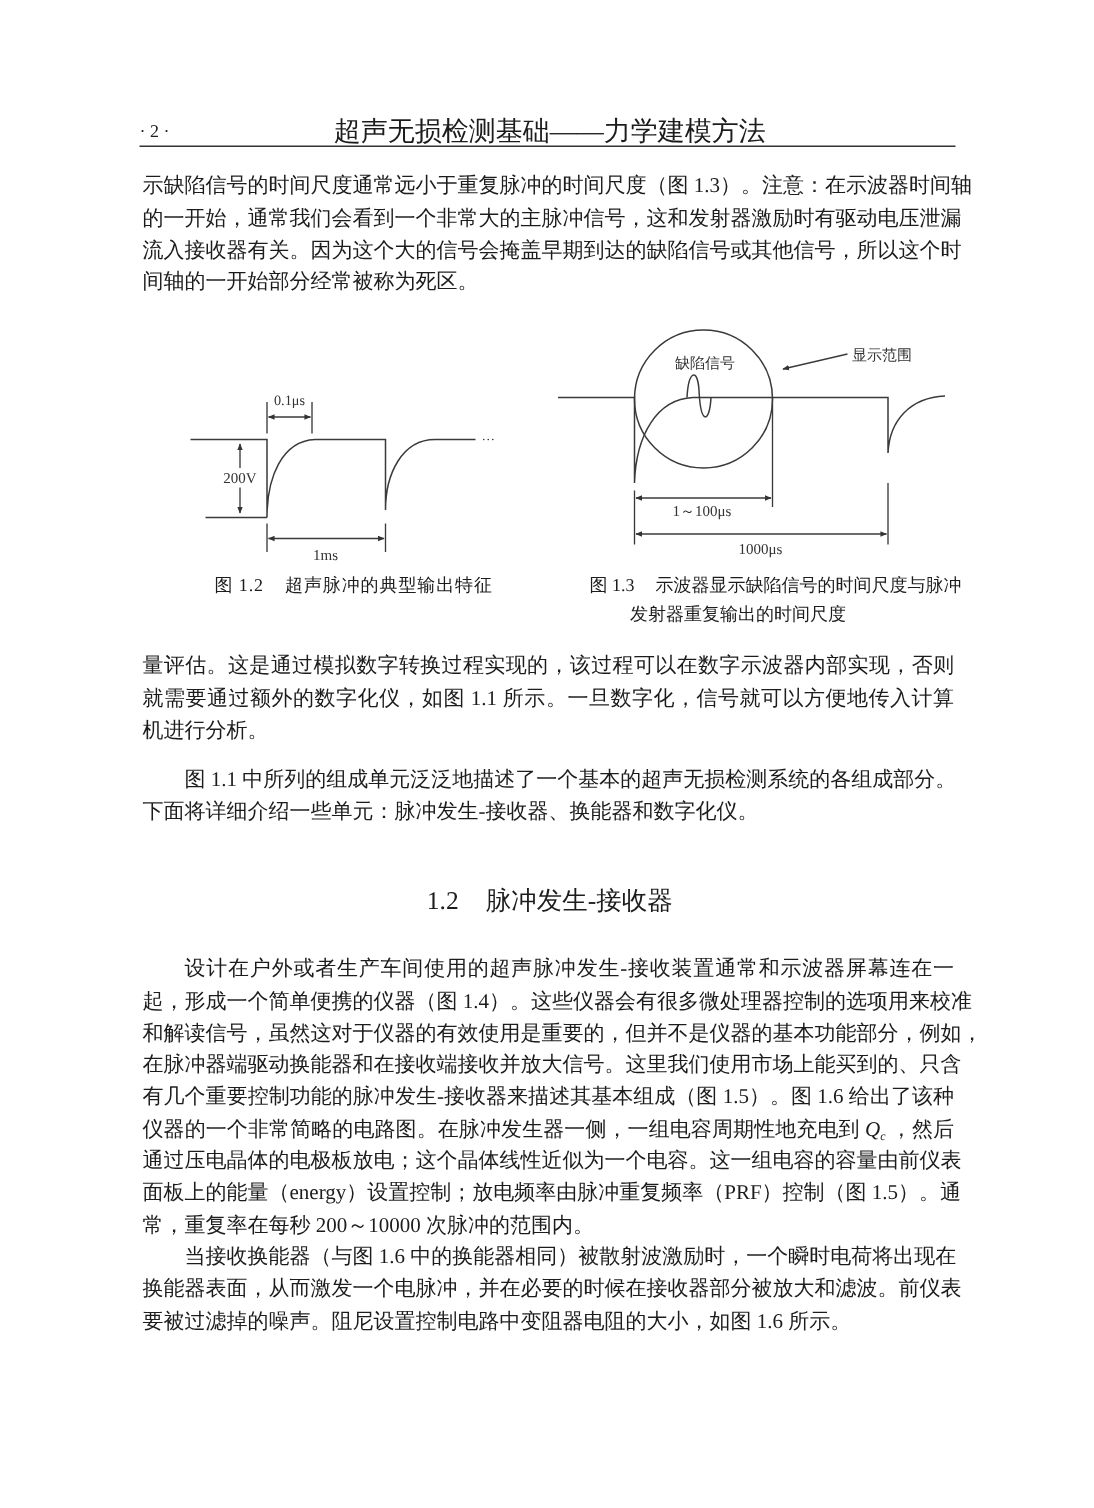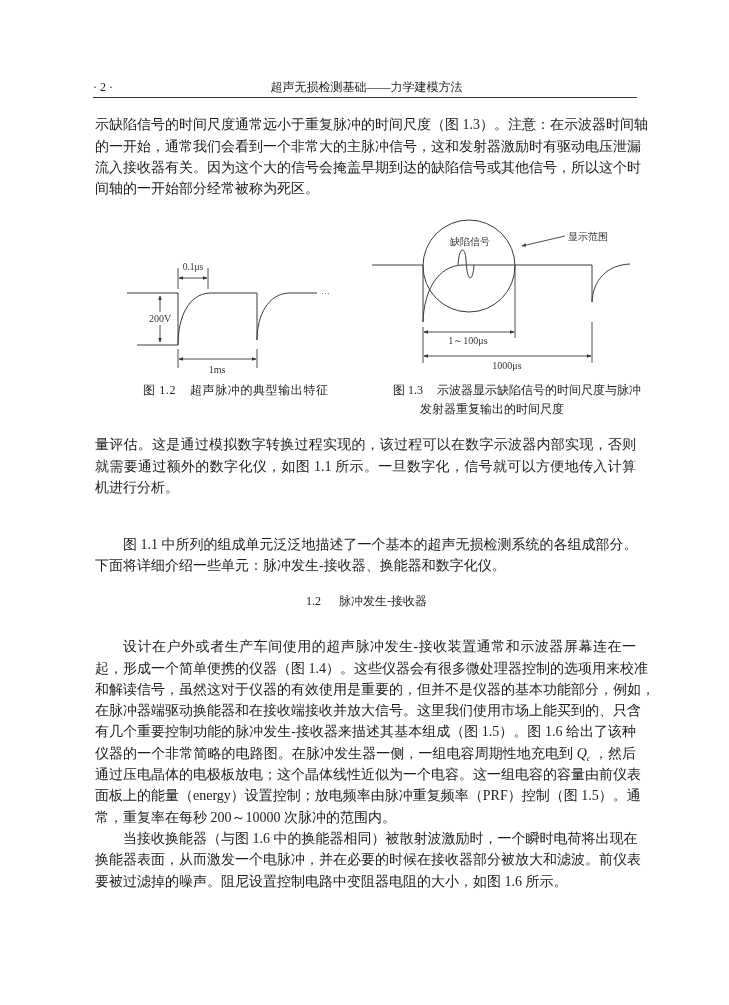--- a/index.html
+++ b/index.html
@@ -1,30 +1,30 @@
 <!DOCTYPE html>
 <html><head>
   <meta charset="utf-8">
   <style>
     html, body { margin: 0; padding: 0; background: #ffffff; }
     body { width: 729px; height: 1005px; position: relative; overflow: hidden;
            font-family: "Liberation Serif", "DejaVu Serif", serif; color: #1c1c1c; }
     .abs { position: absolute; }
     #hdr-num { left: 93px; top: 79px; font-size: 12px; line-height: 16px; }
-    #hdr-title { left: 96px; width: 541px; top: 79px; font-size: 12px; line-height: 16px; text-align: center; }
+    #hdr-title { left: 96px; width: 541px; top: 79px; font-size: 18px; line-height: 16px; text-align: center; }
     #hdr-rule { left: 93px; top: 97px; width: 544px; height: 0; border-top: 1px solid #333; }
     .block { left: 95px; width: 541px; font-size: 14px; }
     .ln { height: 21.3px; line-height: 21.3px; white-space: nowrap;
           text-align: justify; text-align-last: justify; text-justify: inter-character; }
     .ln.last { text-align-last: left; }
     .ln.indent { padding-left: 28px; }
     .qvar { font-style: italic; }
     .qsub { font-size: 8px; vertical-align: -3px; font-style: italic; }
     #heading { left: 96px; width: 541px; top: 589px; height: 24px; line-height: 24px;
-               text-align: center; font-size: 12px; }
+               text-align: center; font-size: 17px; }
     #heading .sec-num { margin-right: 18px; }
     .cap { font-size: 12px; line-height: 18px; white-space: nowrap; font-family: Liberation Serif, serif; }
     #cap12 { left: 143px; top: 381px; letter-spacing: 0.6px; }
     #cap12 .cap-num, #cap13 .cap-num { margin-right: 14px; }
     #cap13 { left: 393px; top: 381px; }
     #cap13-l2 { left: 420px; top: 400px; }
     #figs { left: 0; top: 0; width: 729px; height: 430px; }
     #figs .wf { fill: none; stroke: #3a3a3a; stroke-width: 1; }
     #figs .dim { fill: none; stroke: #3a3a3a; stroke-width: 0.9; }
     #figs text { font-family: "Liberation Serif", "DejaVu Serif", serif; fill: #333; }
@@ -89,21 +89,21 @@
 <div id="cap13" class="abs cap">
   <span class="cap-num">图 1.3</span><span>示波器显示缺陷信号的时间尺度与脉冲</span>
 </div>
 <div id="cap13-l2" class="abs cap">发射器重复输出的时间尺度</div>
 
 <div class="abs block" style="top:434.3px;">
   <div class="ln">量评估。这是通过模拟数字转换过程实现的，该过程可以在数字示波器内部实现，否则</div>
   <div class="ln">就需要通过额外的数字化仪，如图 1.1 所示。一旦数字化，信号就可以方便地传入计算</div>
   <div class="ln last">机进行分析。</div>
 </div>
-<div class="abs block" style="top:534px;">
+<div class="abs block" style="top:510px;">
   <div class="ln indent">图 1.1 中所列的组成单元泛泛地描述了一个基本的超声无损检测系统的各组成部分。</div>
   <div class="ln last">下面将详细介绍一些单元：脉冲发生-接收器、换能器和数字化仪。</div>
 </div>
 
 <div id="heading" class="abs">
   <span class="sec-num">1.2</span><span>脉冲发生-接收器</span>
 </div>
 
 <div class="abs block" style="top:636.3px;">
   <div class="ln indent">设计在户外或者生产车间使用的超声脉冲发生-接收装置通常和示波器屏幕连在一</div>

